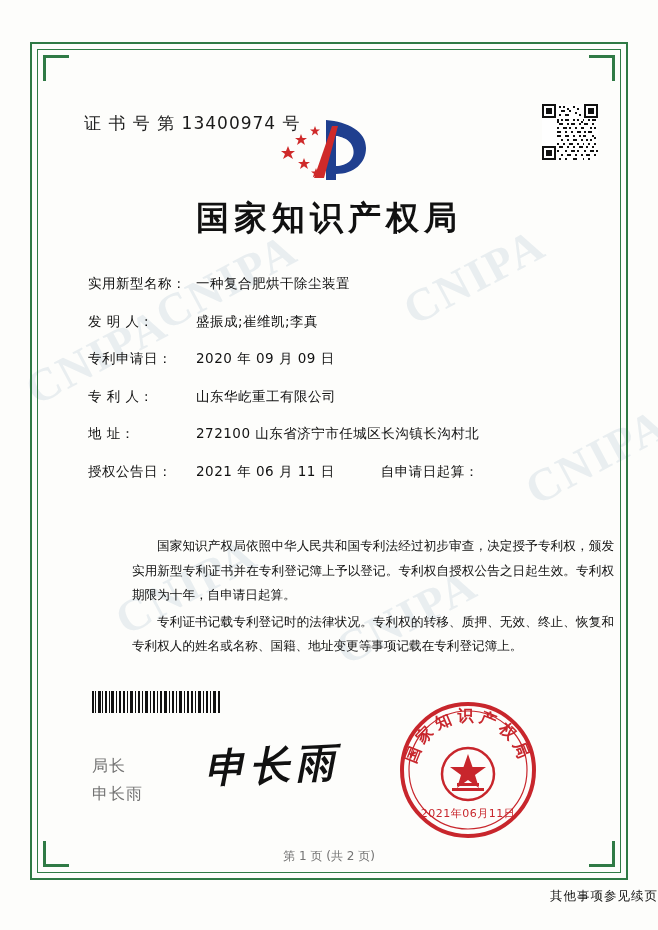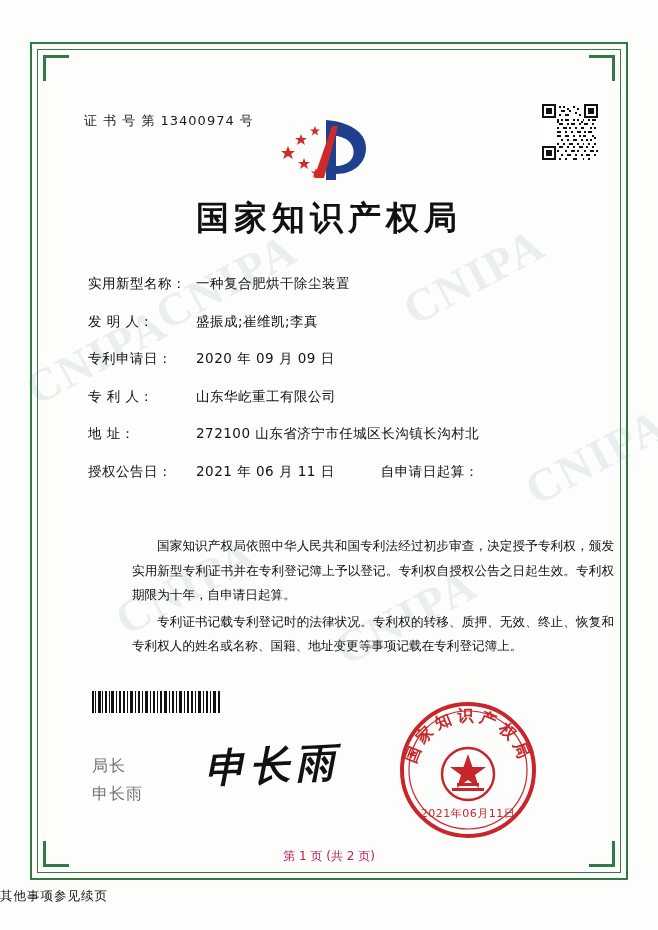--- a/index.html
+++ b/index.html
@@ -63,21 +63,21 @@
   .wm2 { left: 398px; top: 250px; font-size: 46px; transform: rotate(-28deg); }
   .wm3 { left: 520px; top: 430px; font-size: 46px; transform: rotate(-28deg); }
   .wm4 { left: 110px; top: 560px; font-size: 46px; transform: rotate(-28deg); }
   .wm5 { left: 330px; top: 590px; font-size: 46px; transform: rotate(-28deg); }
   .wm6 { left: 20px;  top: 330px; font-size: 46px; transform: rotate(-28deg); }
 
   
   .cert-no {
     position: absolute;
     left: 84px; top: 112px;
-    font-size: 13px;
+    font-size: 17px;
     color: #1a1a1a;
     letter-spacing: 1px;
     font-family: "DejaVu Sans", sans-serif;
   }
 
   
   .qr {
     position: absolute;
     right: 60px; top: 104px;
     width: 56px; height: 56px;
@@ -199,27 +199,27 @@
     font-family: "DejaVu Sans", sans-serif;
   }
 
   
   .page-no {
     position: absolute;
     left: 0; right: 0;
     top: 848px;
     text-align: center;
     font-size: 12px;
-    color: #be185d;
+    color: #737373;
   }
   .footer-note {
     position: absolute;
     left: 0; right: 0;
     top: 888px;
-    text-align: left;
+    text-align: right;
     font-size: 12.5px;
     color: #111;
     letter-spacing: 1px;
   }
 </style>
 </head>
 <body>
 
 <div id="page">
 

